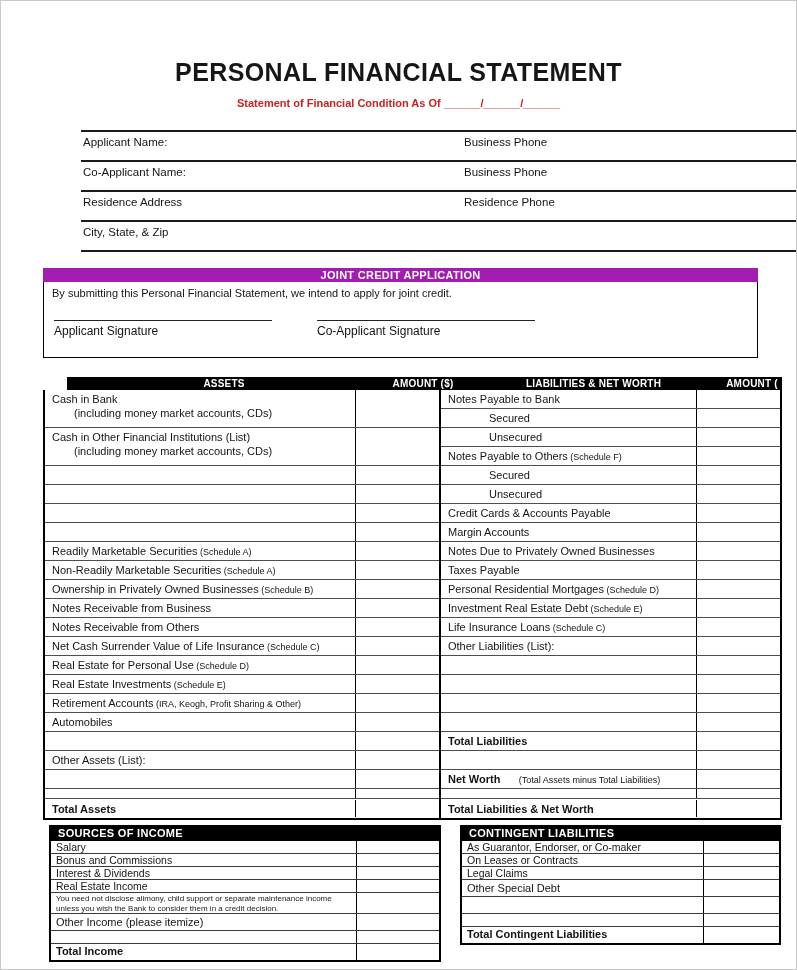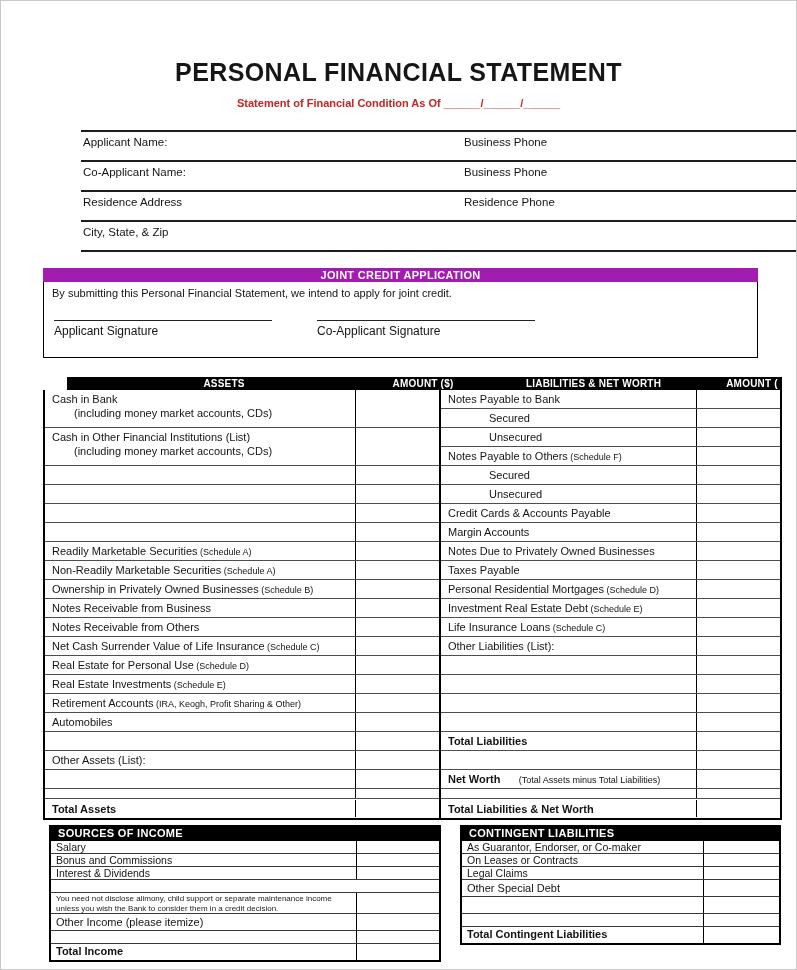--- a/index.html
+++ b/index.html
@@ -294,20 +294,21 @@
         </div>
         <div class="irow">
           <div class="icell"><span>Bonus and Commissions</span></div>
           <div class="iacell"></div>
         </div>
         <div class="irow">
           <div class="icell"><span>Interest &amp; Dividends</span></div>
           <div class="iacell"></div>
         </div>
         <div class="irow">
+          <div class="icell"><span>Real Estate Income</span></div>
           <div class="iacell"></div>
         </div>
         <div class="irow fine">
           <div class="icell"><span>You need not disclose alimony, child support or separate maintenance income unless you wish the Bank to consider them in a credit decision.</span></div>
           <div class="iacell"></div>
         </div>
         <div class="irow tall">
           <div class="icell"><span>Other Income (please itemize)</span></div>
           <div class="iacell"></div>
         </div>

